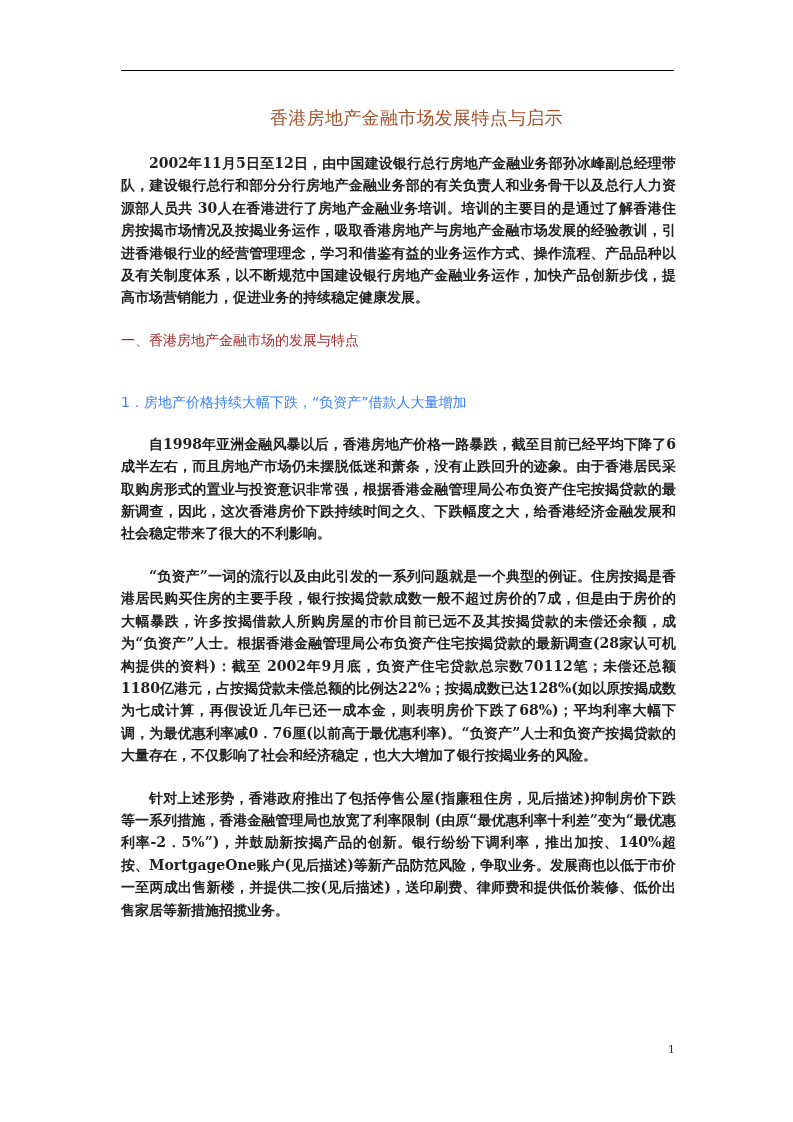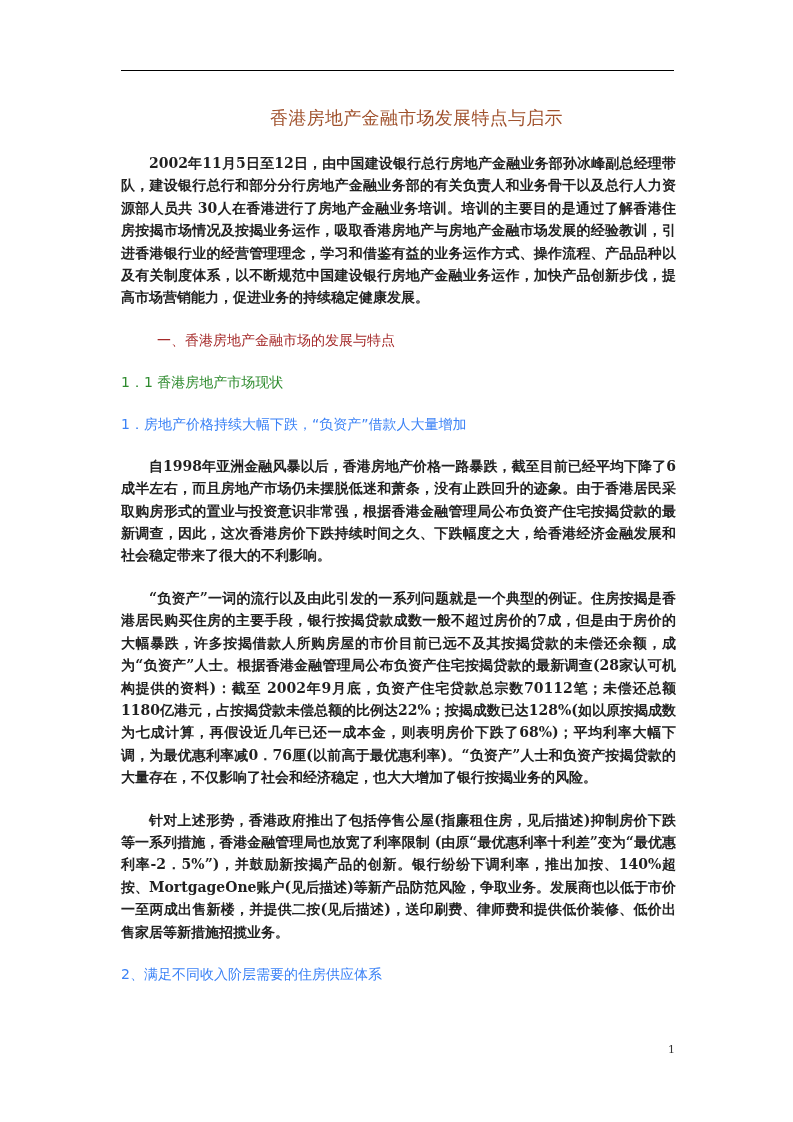--- a/index.html
+++ b/index.html
@@ -5,43 +5,41 @@
   html, body { margin: 0; padding: 0; background: #ffffff; }
   body { width: 793px; height: 1122px; position: relative; overflow: hidden;
          font-family: "DejaVu Serif", "Liberation Serif", serif; color: #222; }
   .rule { position: absolute; left: 121px; top: 70px; width: 553px; height: 1px; background: #000; }
   .title { position: absolute; left: 0; width: 793px; top: 106px; text-align: center;
            font-family: "DejaVu Sans", sans-serif; font-size: 18px; color: #a0522d; letter-spacing: 0.3px; padding-left: 20px; }
   .content { position: absolute; left: 121px; top: 152px; width: 555px; }
   p.body { margin: 0; font-size: 14px; line-height: 22.4px; text-indent: 28px; text-align: justify; color: #222; font-weight: bold; }
   .gap { height: 20px; }
   .h { font-family: "DejaVu Sans", sans-serif; font-size: 14px; margin: 0; line-height: 22px; }
-  .h1 { color: #a52a2a; margin-left: 36px; }
+  .h1 { color: #a52a2a; }
   .h2 { color: #2e8b2e; }
   .h3 { color: #3b82f6; }
   .pagenum { position: absolute; left: 668px; top: 1043px; font-size: 11px; color: #333; }
 </style>
 </head>
 <body>
 
 <div class="rule"></div>
 
 <div class="title">香港房地产金融市场发展特点与启示</div>
 
 <div class="content">
   <p class="body">2002年11月5日至12日，由中国建设银行总行房地产金融业务部孙冰峰副总经理带队，建设银行总行和部分分行房地产金融业务部的有关负责人和业务骨干以及总行人力资源部人员共 30人在香港进行了房地产金融业务培训。培训的主要目的是通过了解香港住房按揭市场情况及按揭业务运作，吸取香港房地产与房地产金融市场发展的经验教训，引进香港银行业的经营管理理念，学习和借鉴有益的业务运作方式、操作流程、产品品种以及有关制度体系，以不断规范中国建设银行房地产金融业务运作，加快产品创新步伐，提高市场营销能力，促进业务的持续稳定健康发展。</p>
   <div class="gap"></div>
   <p class="h h1">一、香港房地产金融市场的发展与特点</p>
   <div class="gap"></div>
-  <p class="h h2">1．1 香港房地产市场现状</p>
   <div class="gap"></div>
   <p class="h h3">1．房地产价格持续大幅下跌，“负资产”借款人大量增加</p>
   <div class="gap"></div>
   <p class="body">自1998年亚洲金融风暴以后，香港房地产价格一路暴跌，截至目前已经平均下降了6成半左右，而且房地产市场仍未摆脱低迷和萧条，没有止跌回升的迹象。由于香港居民采取购房形式的置业与投资意识非常强，根据香港金融管理局公布负资产住宅按揭贷款的最新调查，因此，这次香港房价下跌持续时间之久、下跌幅度之大，给香港经济金融发展和社会稳定带来了很大的不利影响。</p>
   <div class="gap"></div>
   <p class="body">“负资产”一词的流行以及由此引发的一系列问题就是一个典型的例证。住房按揭是香港居民购买住房的主要手段，银行按揭贷款成数一般不超过房价的7成，但是由于房价的大幅暴跌，许多按揭借款人所购房屋的市价目前已远不及其按揭贷款的未偿还余额，成为“负资产”人士。根据香港金融管理局公布负资产住宅按揭贷款的最新调查(28家认可机构提供的资料)：截至 2002年9月底，负资产住宅贷款总宗数70112笔；未偿还总额1180亿港元，占按揭贷款未偿总额的比例达22%；按揭成数已达128%(如以原按揭成数为七成计算，再假设近几年已还一成本金，则表明房价下跌了68%)；平均利率大幅下调，为最优惠利率减0．76厘(以前高于最优惠利率)。“负资产”人士和负资产按揭贷款的大量存在，不仅影响了社会和经济稳定，也大大增加了银行按揭业务的风险。</p>
   <div class="gap"></div>
   <p class="body">针对上述形势，香港政府推出了包括停售公屋(指廉租住房，见后描述)抑制房价下跌等一系列措施，香港金融管理局也放宽了利率限制 (由原“最优惠利率十利差”变为“最优惠利率-2．5%”)，并鼓励新按揭产品的创新。银行纷纷下调利率，推出加按、140%超按、MortgageOne账户(见后描述)等新产品防范风险，争取业务。发展商也以低于市价一至两成出售新楼，并提供二按(见后描述)，送印刷费、律师费和提供低价装修、低价出售家居等新措施招揽业务。</p>
   <div class="gap"></div>
-  <p class="h h3">2、满足不同收入阶层需要的住房供应体系</p>
 </div>
 
 <div class="pagenum">1</div>
 
 </body></html>

